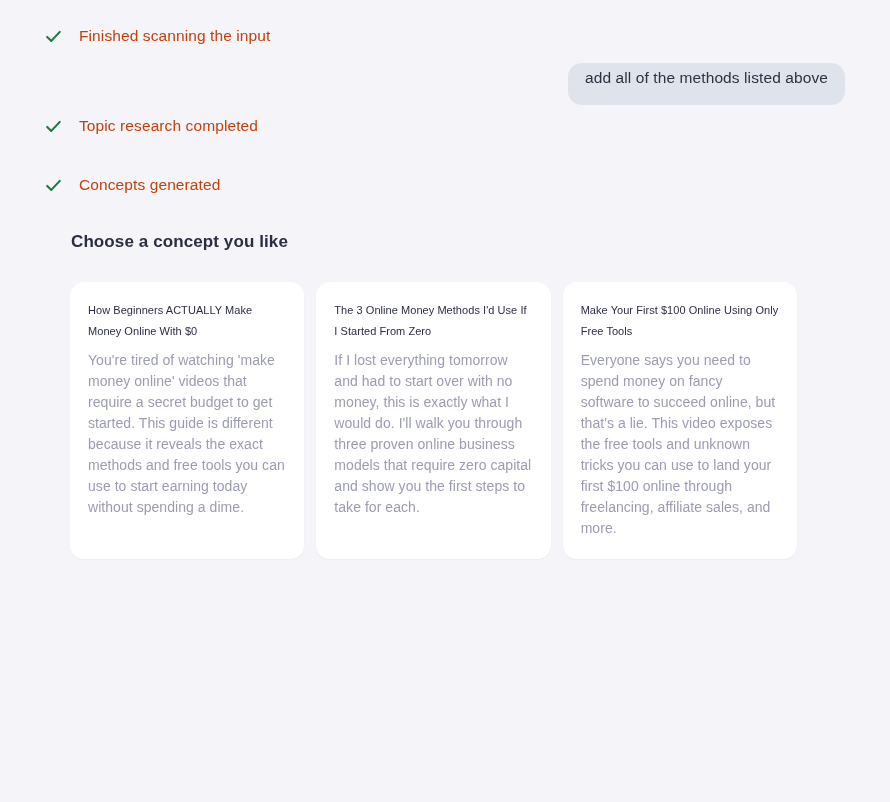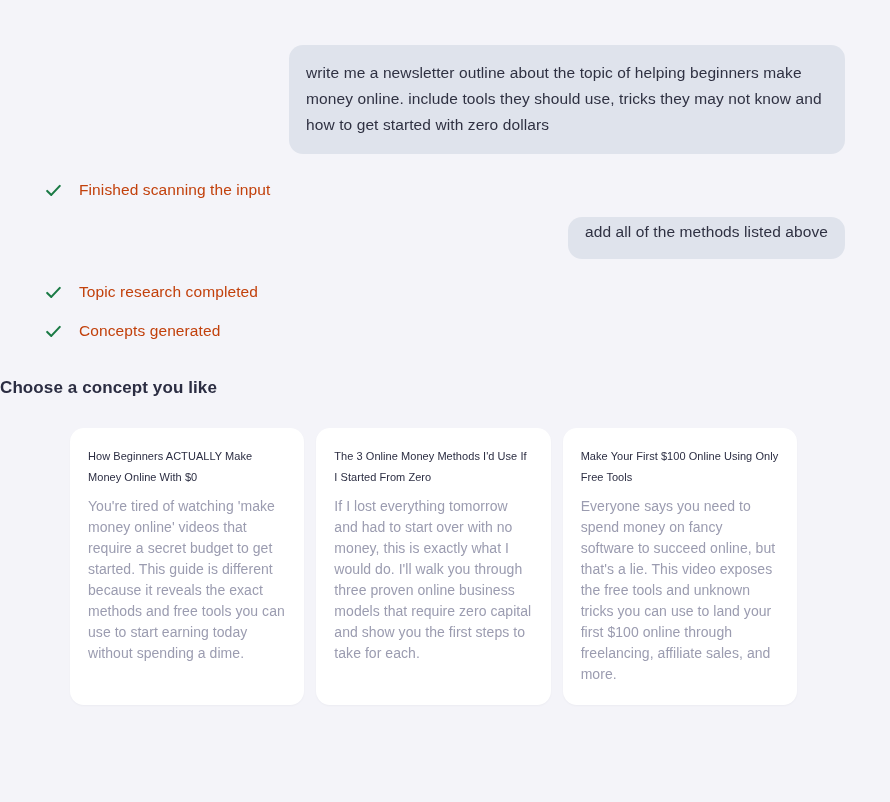--- a/index.html
+++ b/index.html
@@ -69,20 +69,21 @@
     margin-left: 71px;
     margin-right: 40px;
     font-size: 15.5px;
     line-height: 30px;
     color: #2f3142;
     letter-spacing: 0.05px;
   }
 
   
   .concept-heading {
+    margin-left: 71px;
     font-size: 17px;
     font-weight: bold;
     color: #2b2d42;
     letter-spacing: 0.1px;
   }
 
   .cards-row {
     display: flex;
     gap: 12px;
     padding-left: 70px;
@@ -111,44 +112,41 @@
     letter-spacing: 0.05px;
   }
 </style>
 </head>
 <body>
 
 <div id="app">
 
   <div class="conversation">
 
-    <div class="msg-row-user" style="margin-top:45px;">
-      <div class="bubble-user" style="max-width:556px;">write me a newsletter outline about the topic of helping beginners make money online. include tools they should use, tricks they may not know and how to get started with zero dollars</div>
-    </div>
 
     <div class="status-row" style="margin-top:27px;">
       <svg class="check-icon" viewBox="0 0 17 17">
         <path d="M2.2 8.9 L6.3 12.9 L14.8 3.9" fill="none" stroke="#1a7a45" stroke-width="2.1" stroke-linecap="round" stroke-linejoin="round"></path>
       </svg>
       <span class="status-label">Finished scanning the input</span>
     </div>
 
 
     <div class="msg-row-user" style="margin-top:18px;">
       <div class="bubble-user" style="padding-top:2px;padding-bottom:14px;">add all of the methods listed above</div>
     </div>
 
-    <div class="status-row" style="margin-top:24px;">
+    <div class="status-row" style="margin-top:12px;">
       <svg class="check-icon" viewBox="0 0 17 17">
         <path d="M2.2 8.9 L6.3 12.9 L14.8 3.9" fill="none" stroke="#1a7a45" stroke-width="2.1" stroke-linecap="round" stroke-linejoin="round"></path>
       </svg>
       <span class="status-label">Topic research completed</span>
     </div>
 
-    <div class="status-row" style="margin-top:21px;">
+    <div class="status-row" style="margin-top:41px;">
       <svg class="check-icon" viewBox="0 0 17 17">
         <path d="M2.2 8.9 L6.3 12.9 L14.8 3.9" fill="none" stroke="#1a7a45" stroke-width="2.1" stroke-linecap="round" stroke-linejoin="round"></path>
       </svg>
       <span class="status-label">Concepts generated</span>
     </div>
 
     <div class="concept-heading" style="margin-top:38px;">Choose a concept you like</div>
 
     <div class="cards-row" style="margin-top:30px;">
 

